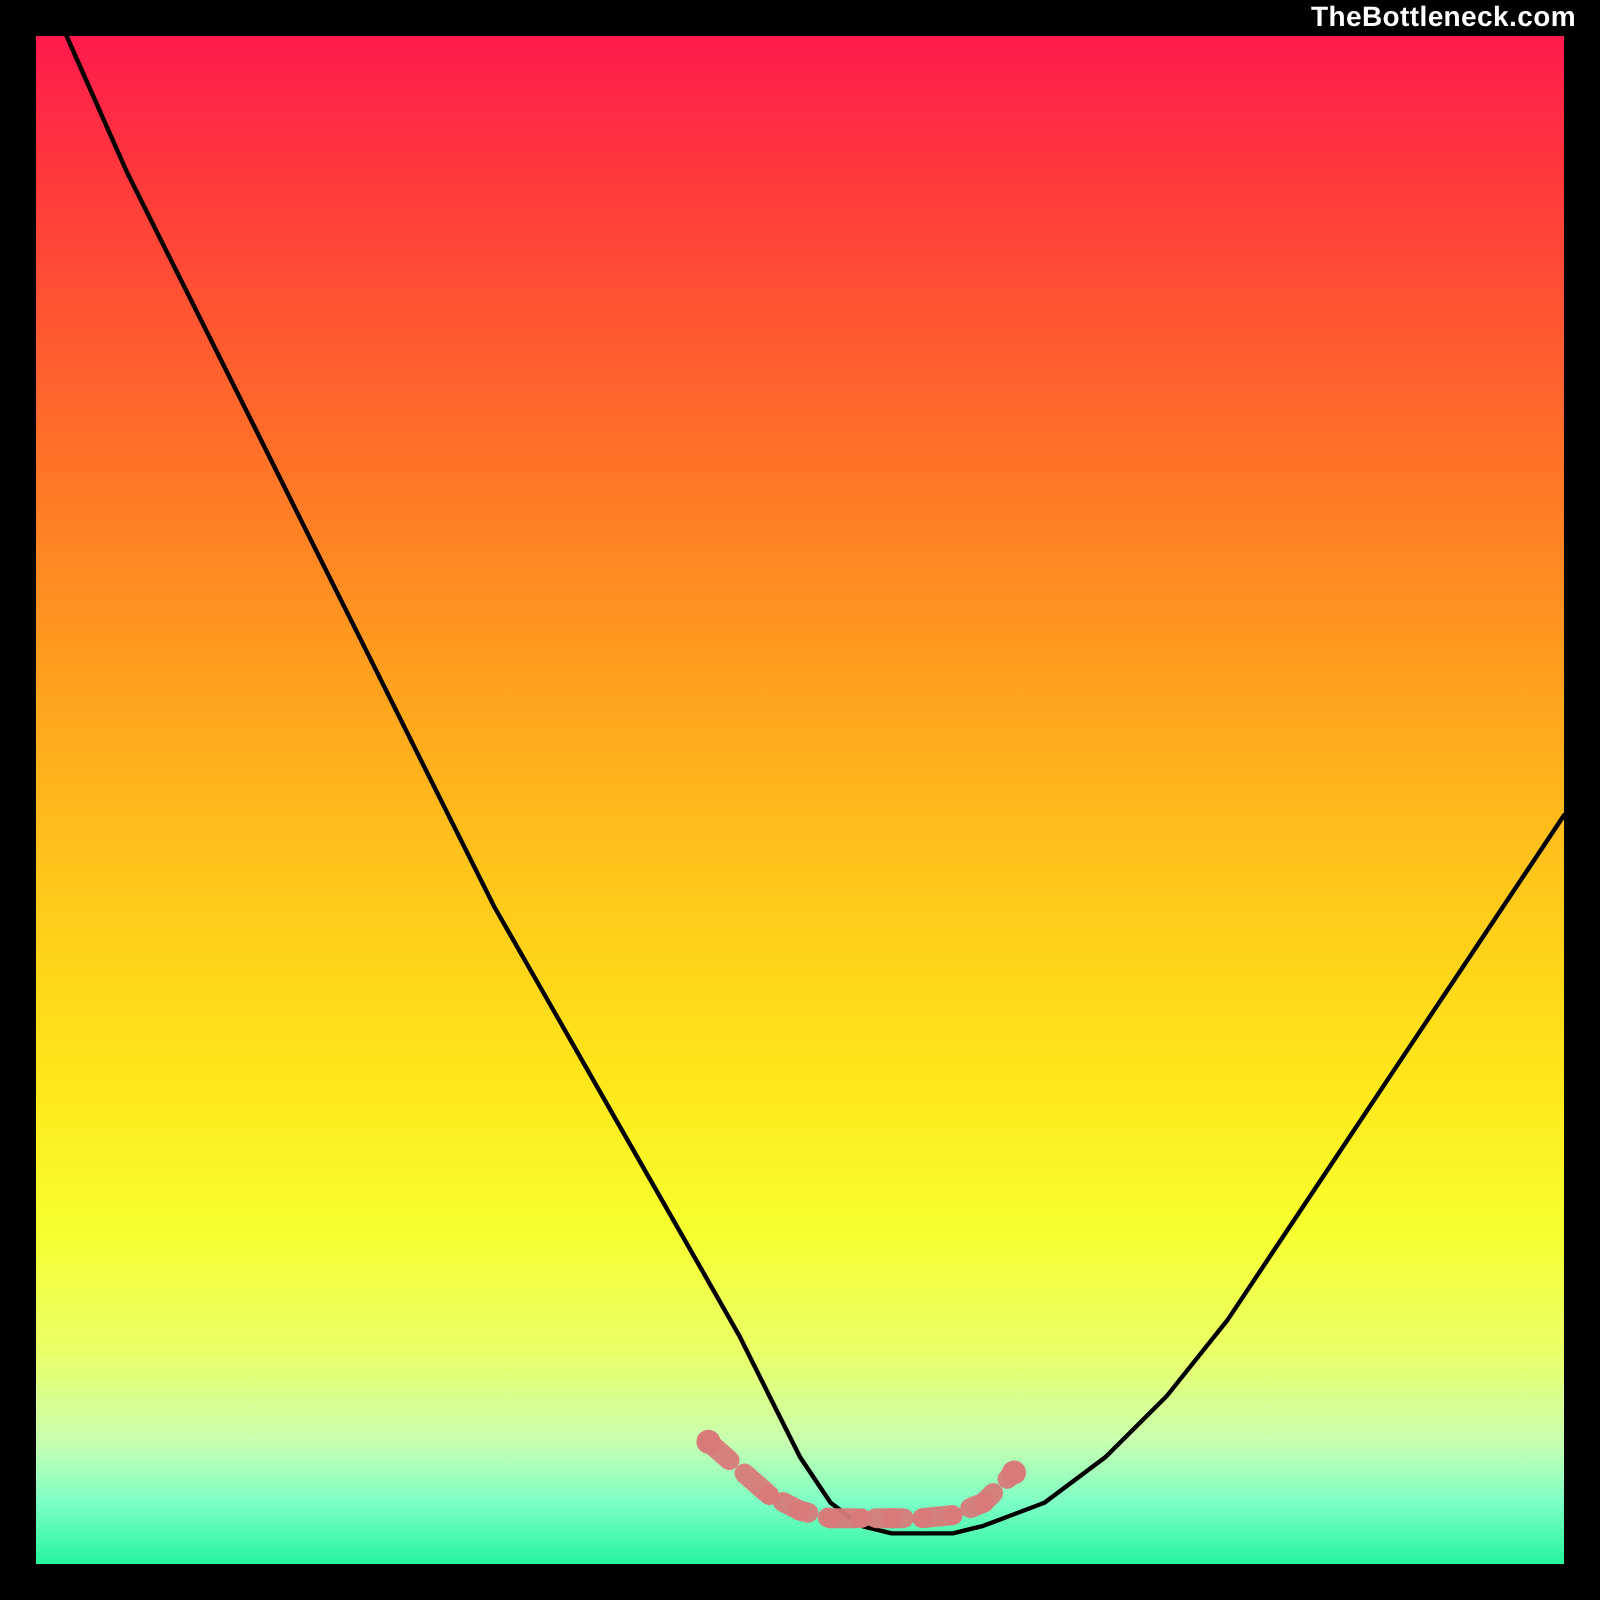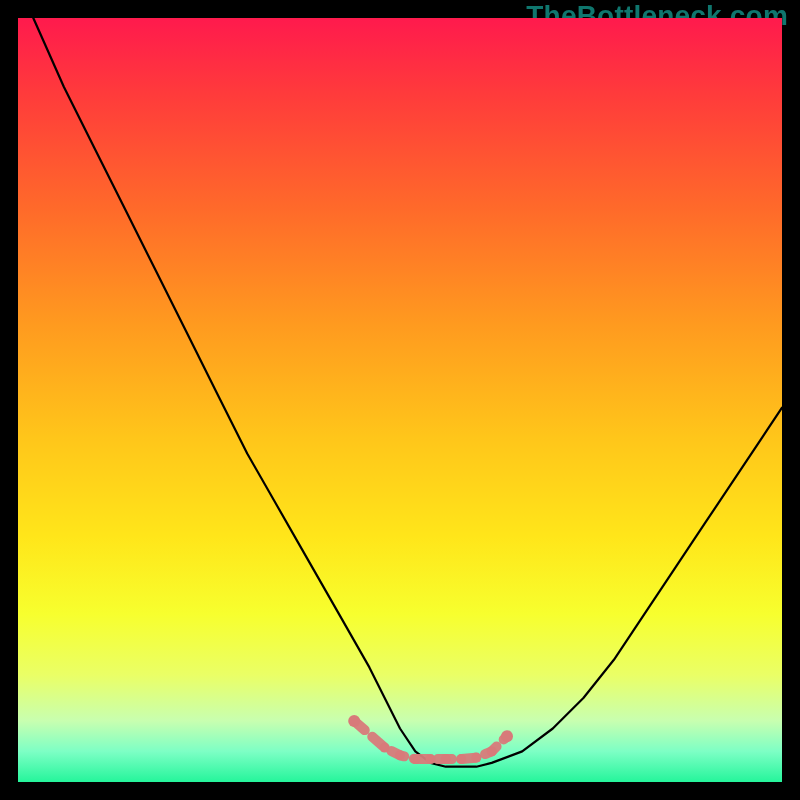--- a/index.html
+++ b/index.html
@@ -35,23 +35,23 @@
       #eaff66 86%,
       #c8ffb0 92%,
       #7dffc5 96%,
       #25f59b 100%);
   }
   .watermark {
     position: absolute;
     top: 0px;
     right: 12px;
     font-family: Arial, Helvetica, sans-serif;
-    font-size: 28px;
+    font-size: 14px;
     font-weight: 600;
-    color: #0f766e;
+    color: #ffffff;
     letter-spacing: 0.2px;
     user-select: none;
   }
   svg.curve {
     position: absolute;
     left: 0;
     top: 0;
     width: 764px;
     height: 764px;
     overflow: visible;

